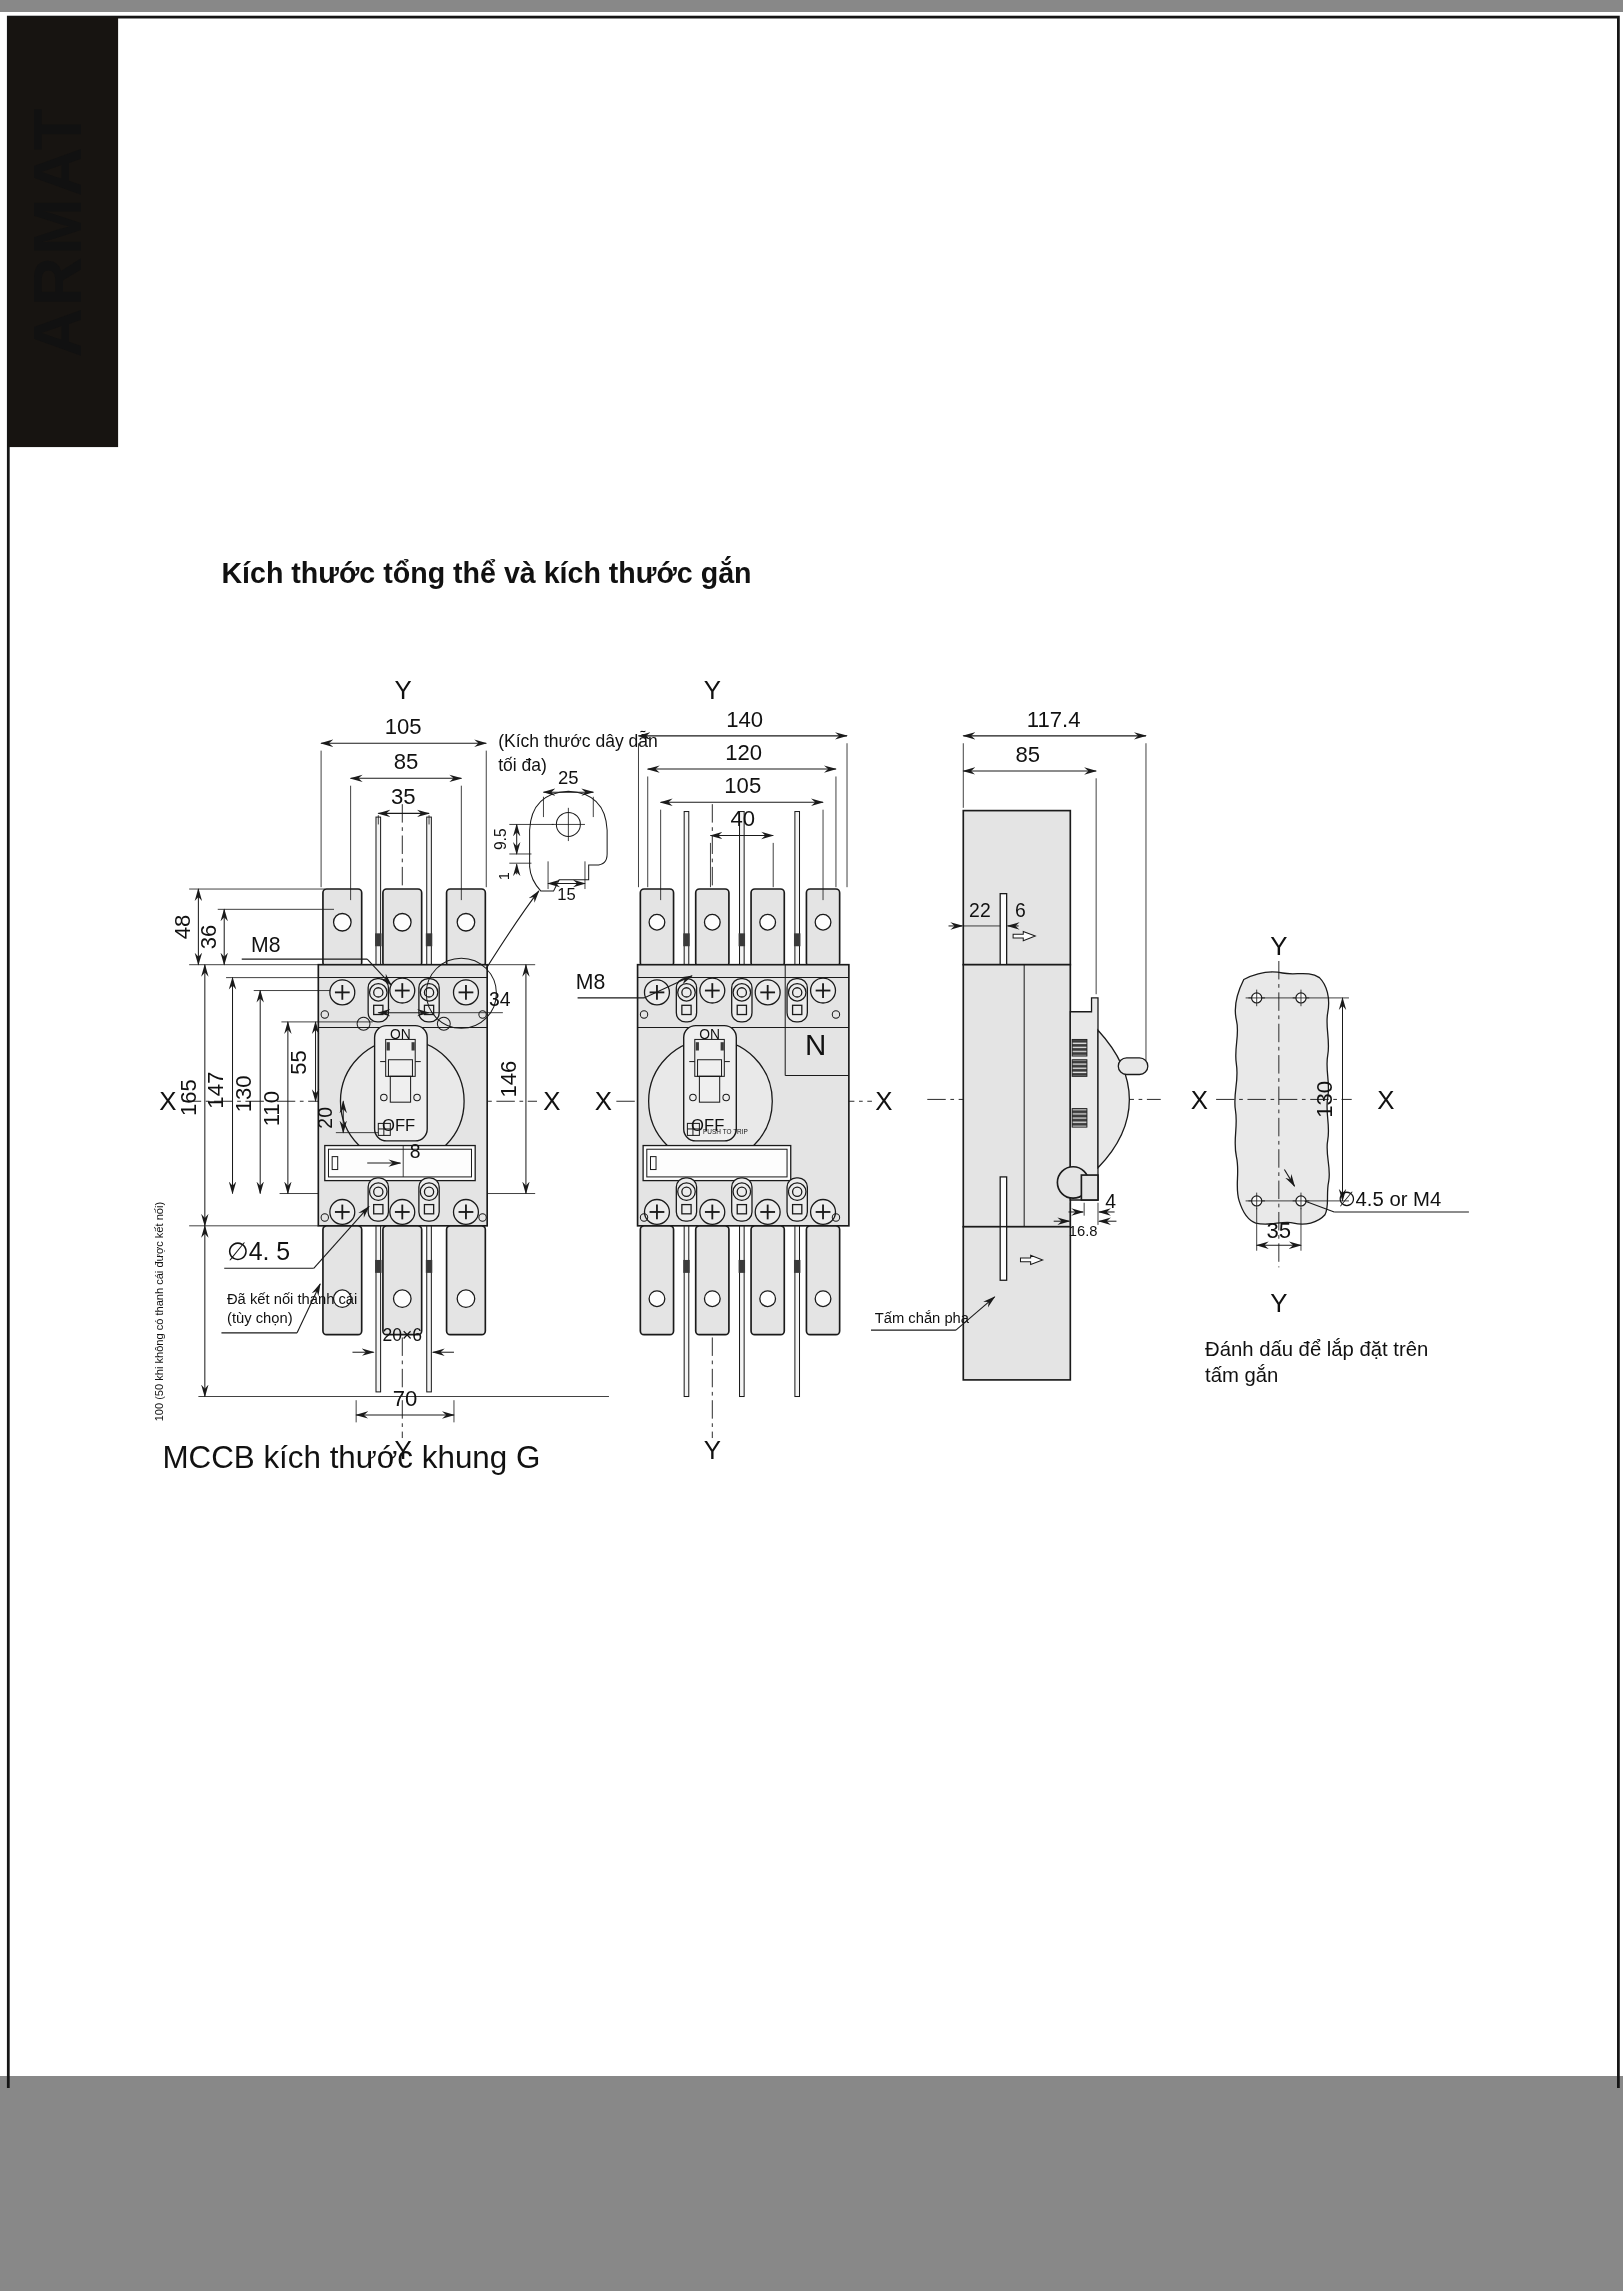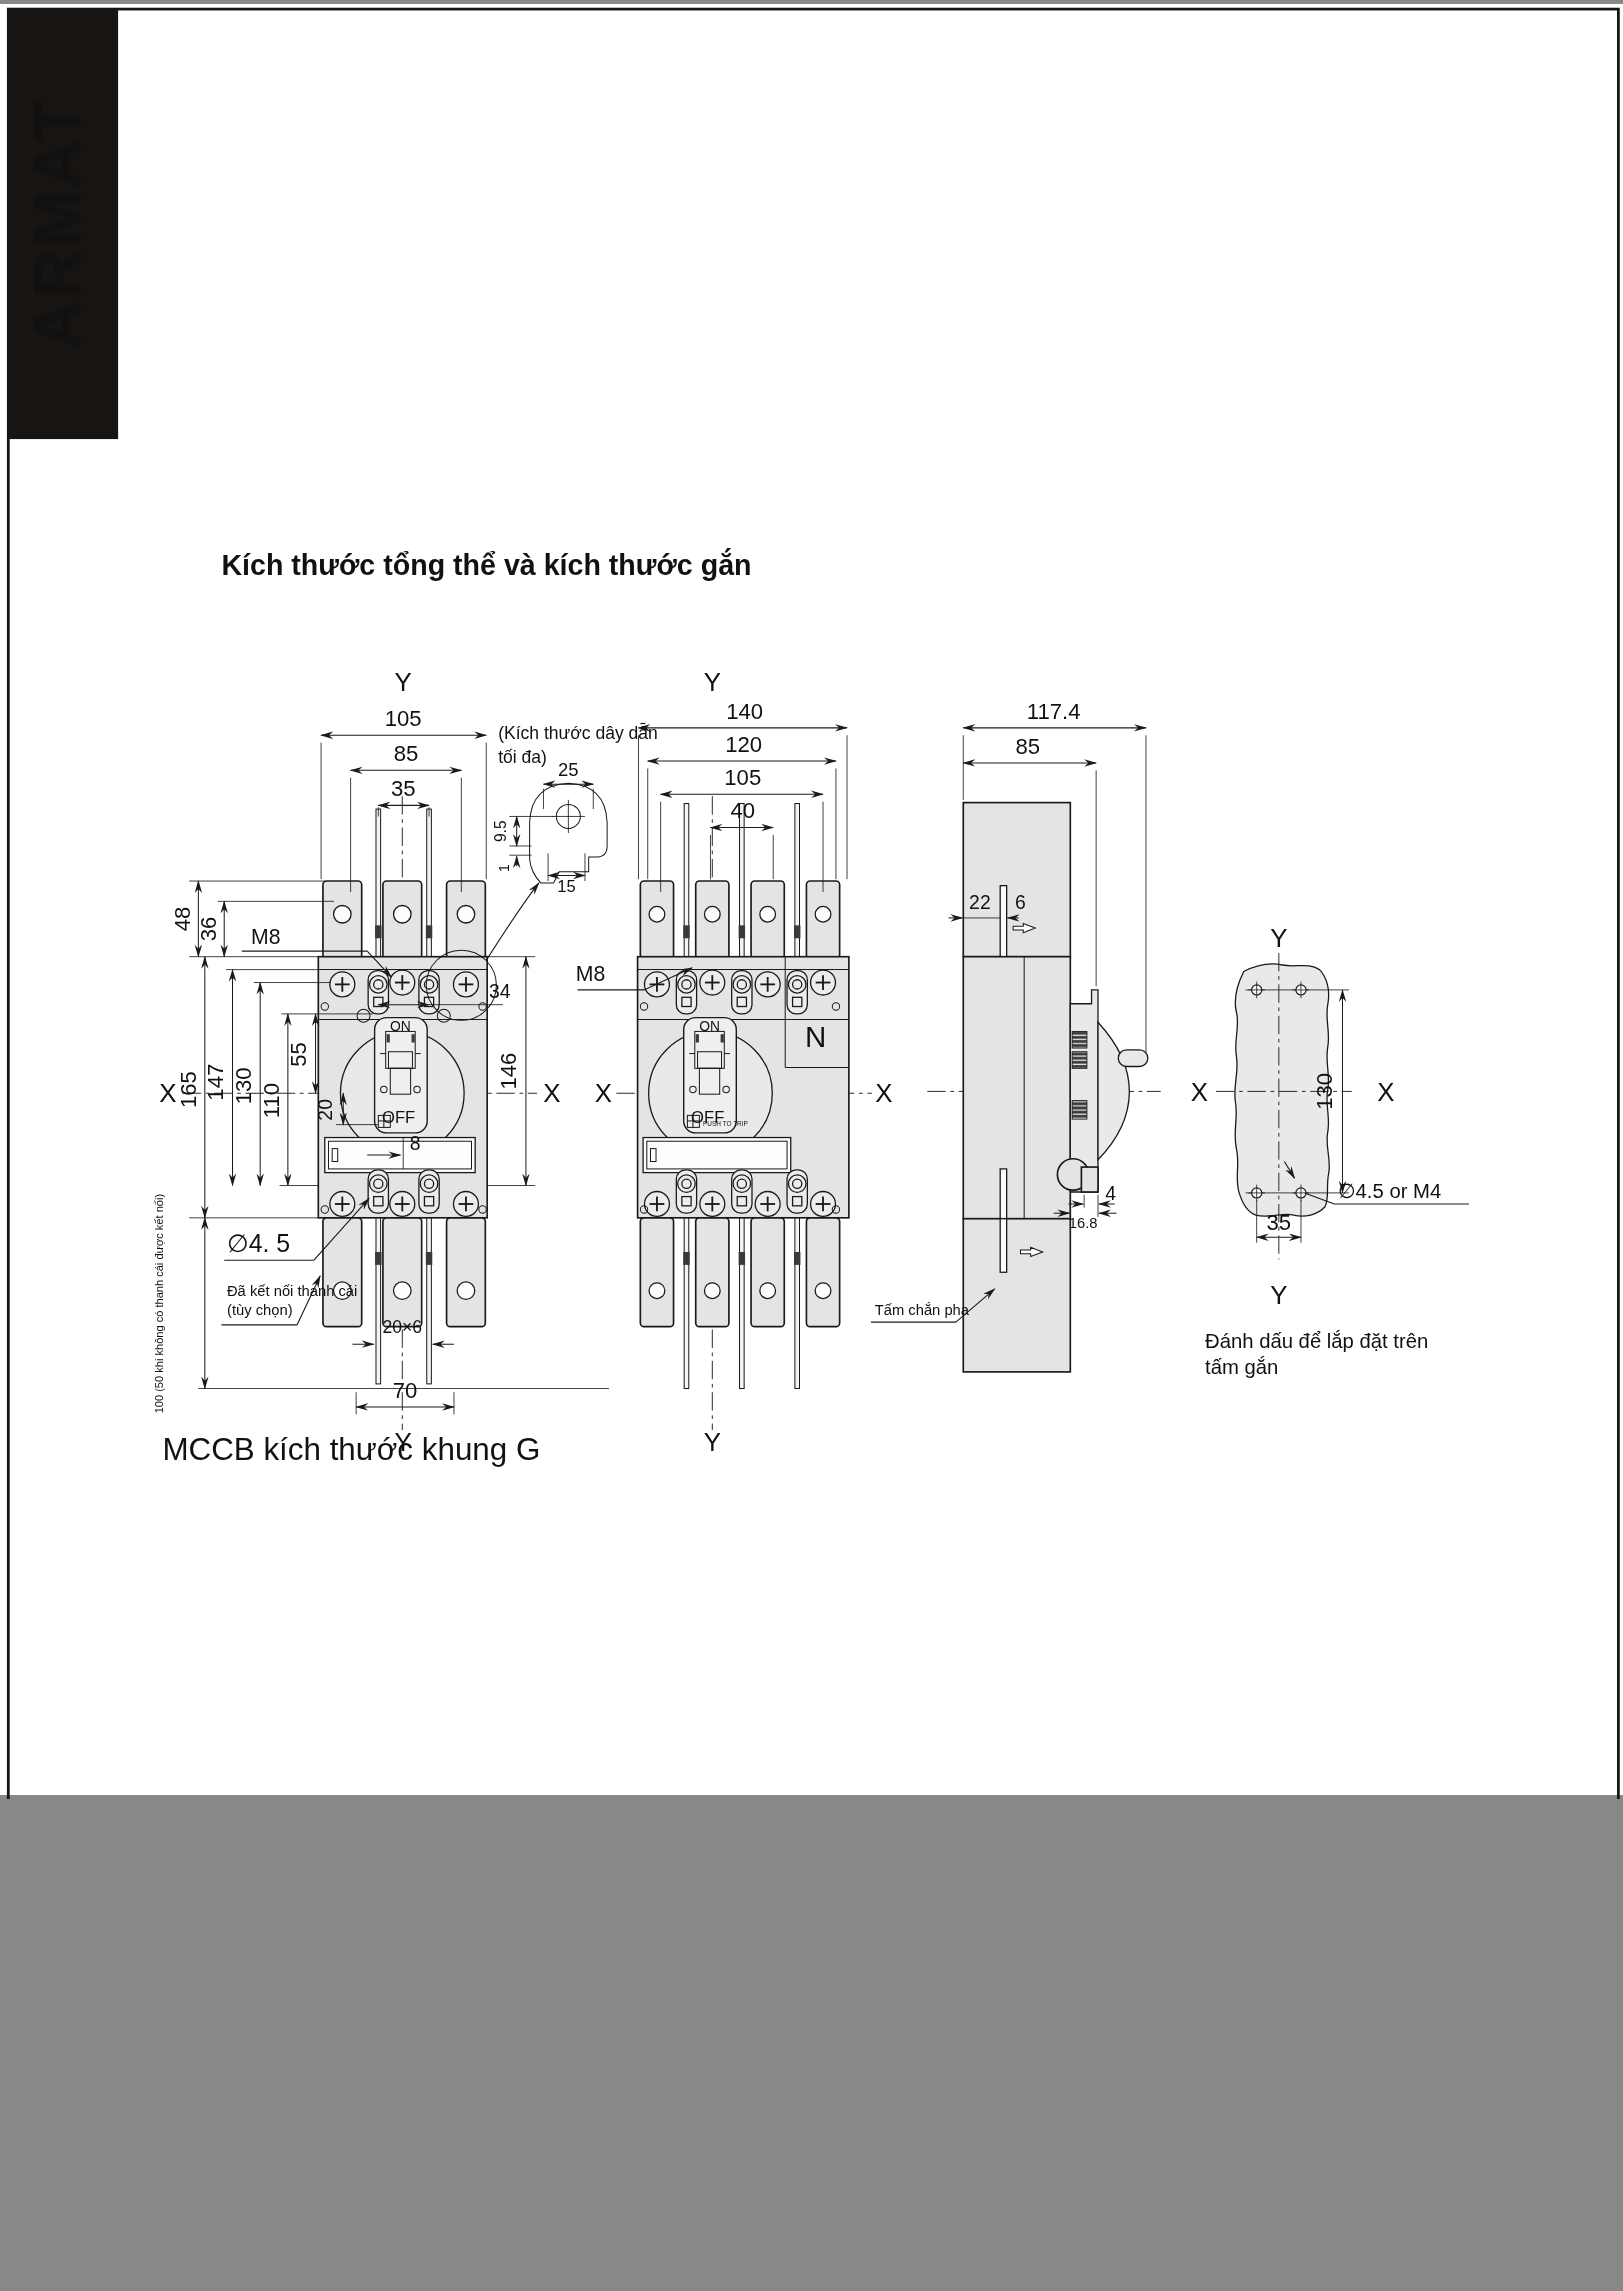--- a/index.html
+++ b/index.html
@@ -1,16 +1,16 @@
 <!DOCTYPE html>
 <html style="font-size:14.8px"><head>
 <meta charset="utf-8">
 <style>
   html,body{margin:0;padding:0;background:#888;}
-  #page{width:1623px;height:1791px;background:#fff;position:relative;margin:4px auto;}
+  #page{width:1623px;height:2064px;background:#fff;position:relative;margin:12px auto;}
   svg{display:block;font-family:"Liberation Sans", sans-serif;}
   .lnt  {stroke:#1a1a1a;stroke-width:1.1;fill:none;}
   .body {fill:#e4e4e4;stroke:#1a1a1a;stroke-width:1.8;}
   .body2{fill:#e9e9e9;stroke:#1a1a1a;stroke-width:1.4;}
   .face {fill:#efefef;stroke:#1a1a1a;stroke-width:1.5;}
   .whitebx{fill:#fdfdfd;stroke:#1a1a1a;stroke-width:1.4;}
   .strip{fill:#f4f4f4;stroke:#1a1a1a;stroke-width:1.1;}
   .dim  {stroke:#1a1a1a;stroke-width:1.1;fill:none;}
   .ext  {stroke:#1a1a1a;stroke-width:0.9;fill:none;}
   .cl   {stroke:#1a1a1a;stroke-width:1;fill:none;stroke-dasharray:20 5 4 5;}

